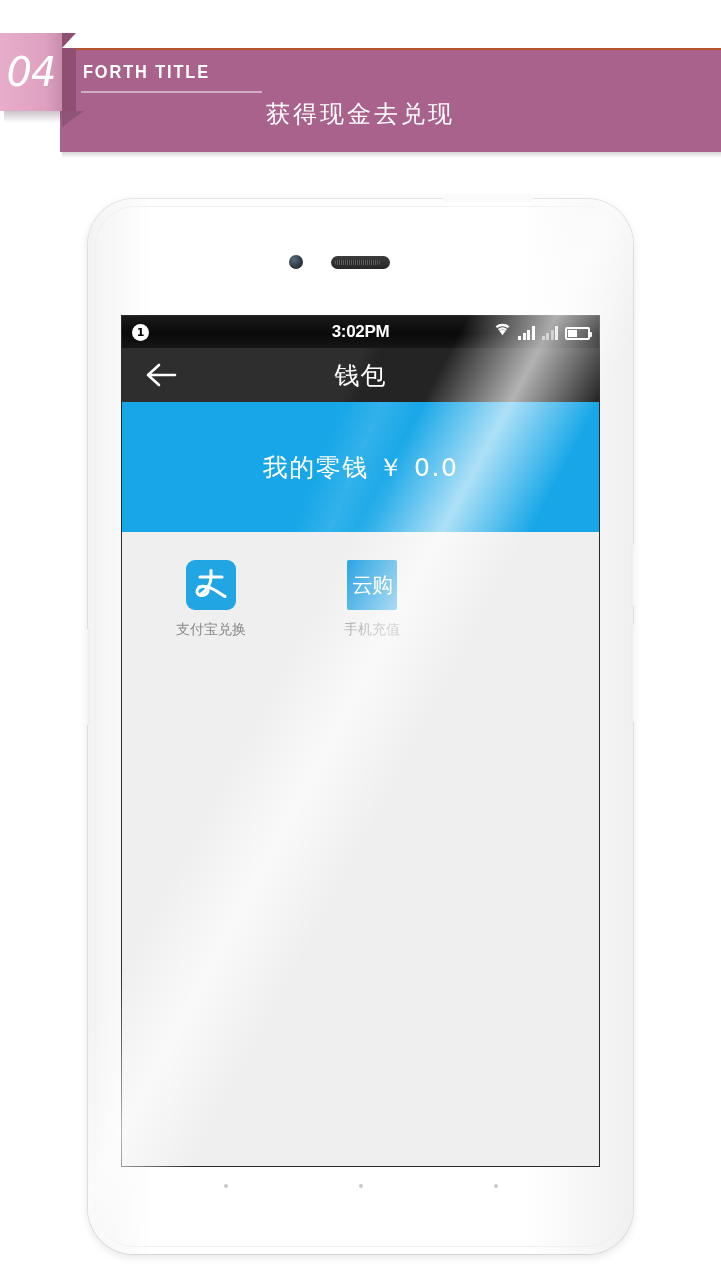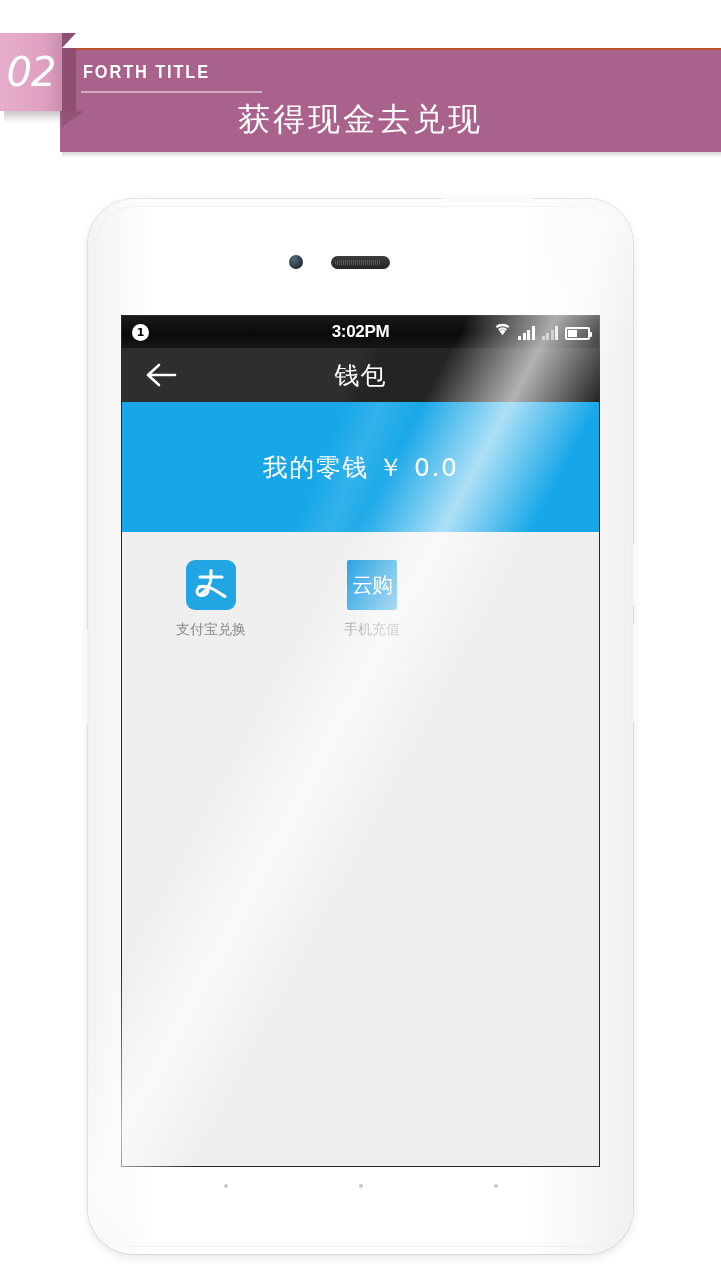--- a/index.html
+++ b/index.html
@@ -116,21 +116,21 @@
     height: 2px;
     background: rgba(255,255,255,0.48);
   }
   .cn-title {
     position: absolute;
     left: 0;
     top: 98px;
     width: 721px;
     text-align: center;
     color: #ffffff;
-    font-size: 32px;
+    font-size: 24px;
     letter-spacing: 3px;
     font-family: "DejaVu Sans", sans-serif;
     white-space: nowrap;
   }
 
   
   .phone {
     position: absolute;
     left: 88px;
     top: 199px;
@@ -428,21 +428,21 @@
 
 <div class="header">
   <div class="banner-bar"></div>
   <div class="banner-shadow"></div>
 
   <div class="num-tab-drop-left"></div>
   <div class="num-tab-fold2"></div>
   <div class="num-tab-fold"></div>
   <div class="num-tab-drop"></div>
   <div class="num-tab">
-    <span class="num-tab-label">02</span>
+    <span class="num-tab-label">04</span>
   </div>
 
   <div class="forth-title">FORTH TITLE</div>
   <div class="forth-underline"></div>
   <div class="cn-title">获得现金去兑现</div>
 </div>
 
 <div class="phone">
   <div class="top-notch"></div>
   <div class="phone-inner-edge"></div>

